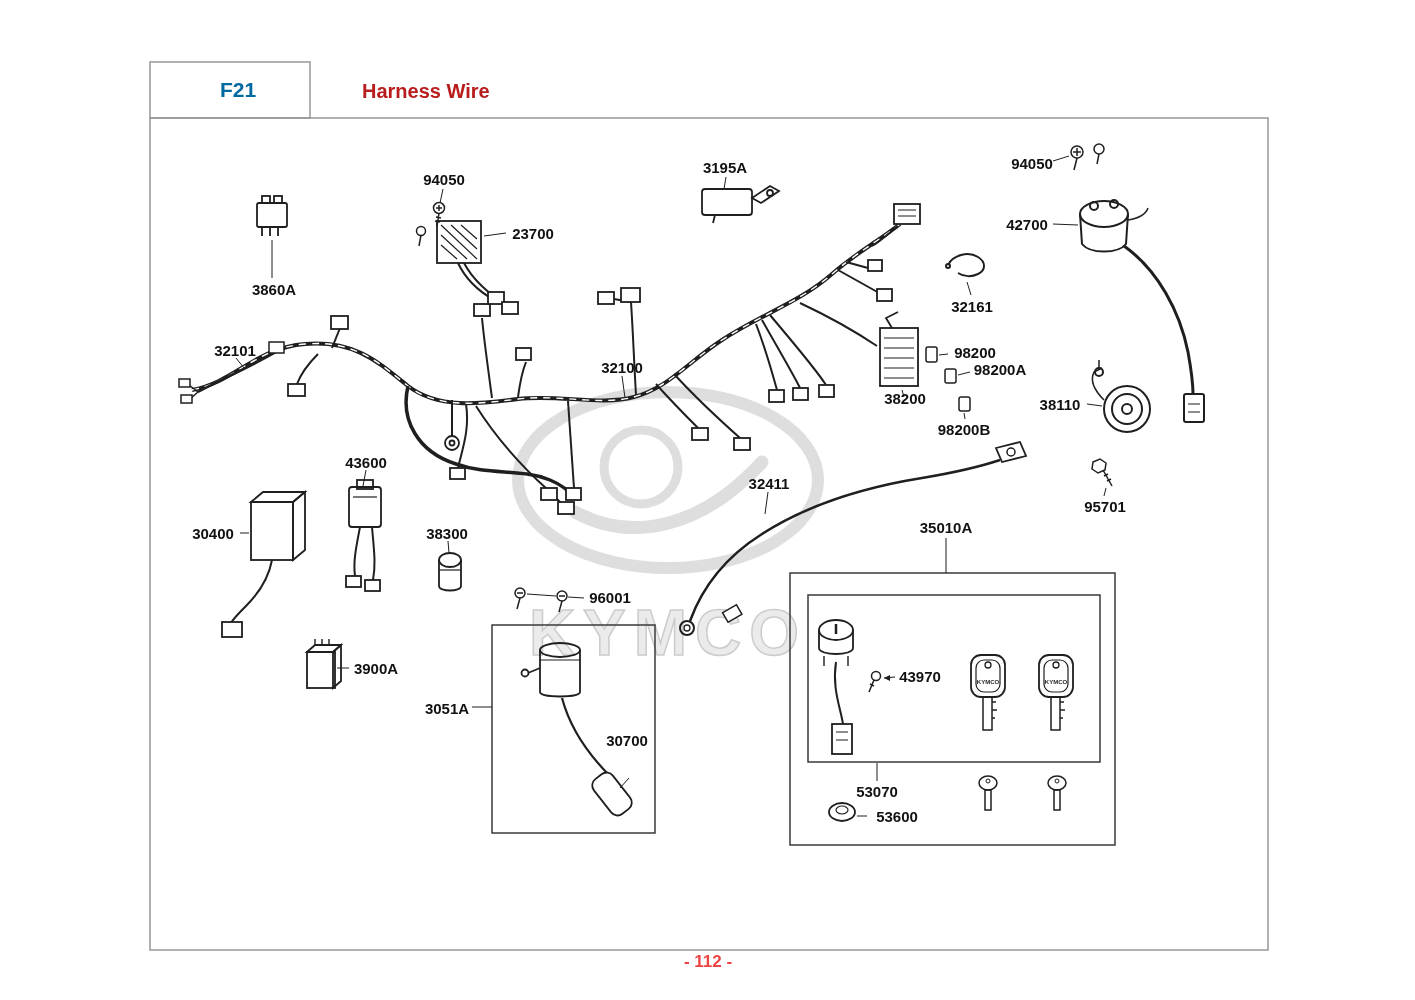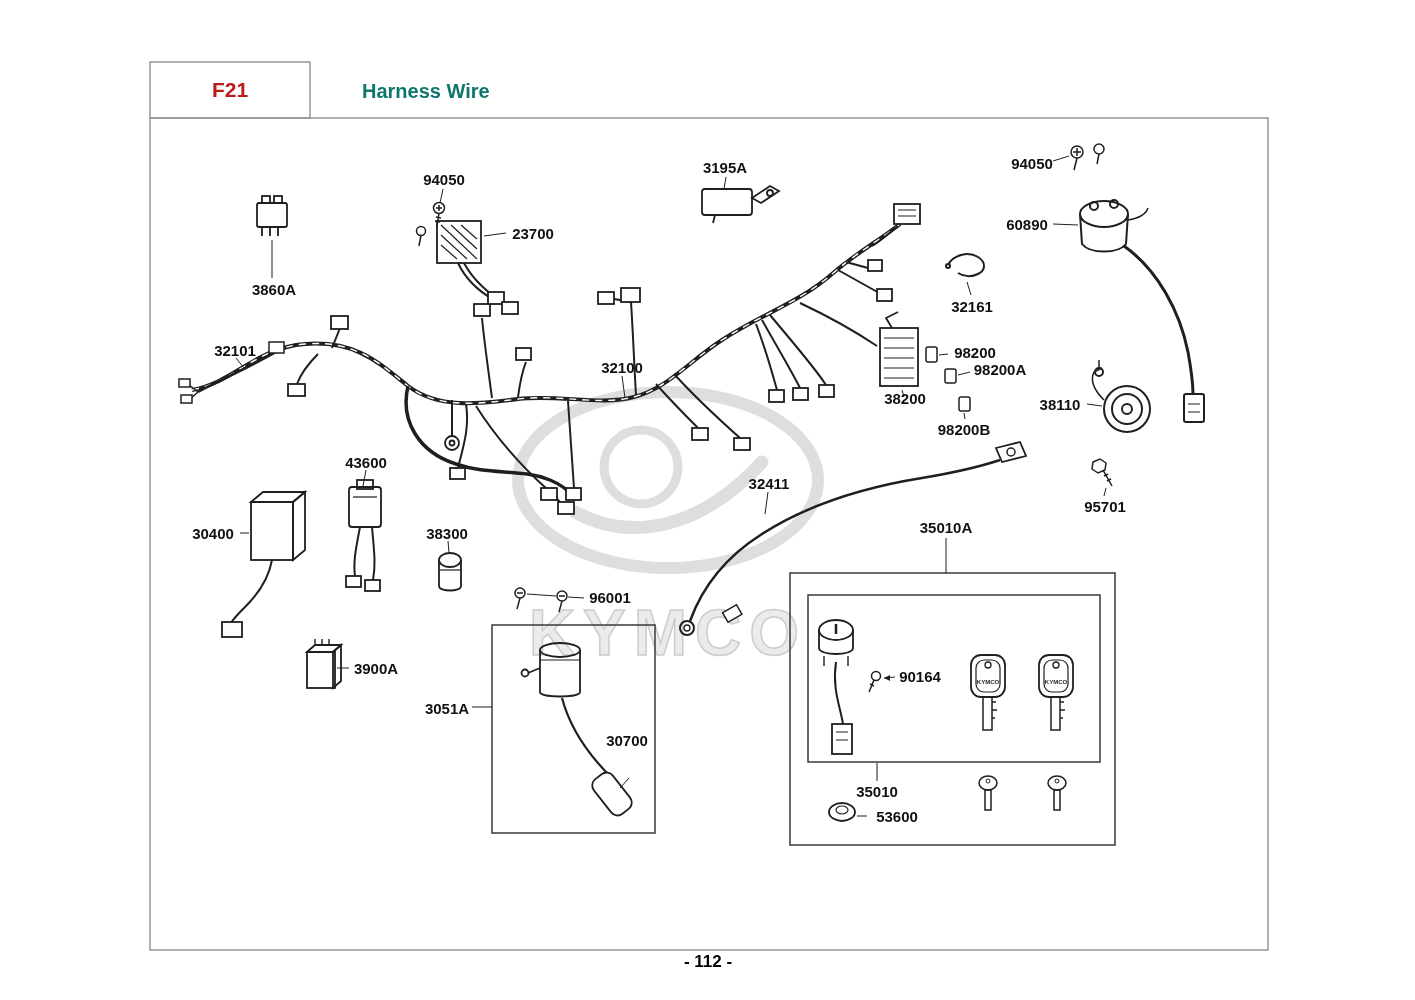--- a/index.html
+++ b/index.html
@@ -3,34 +3,34 @@
 <meta charset="utf-8">
 <style>
   html, body { margin: 0; padding: 0; background: #ffffff; }
   .page {
     position: relative; width: 1415px; height: 1000px;
     background: #ffffff; overflow: hidden;
     font-family: "Liberation Sans", sans-serif;
   }
   .page svg { position: absolute; left: 0; top: 0; }
   .hdr-code {
-    position: absolute; left: 230px; top: 78px; transform: translateX(-50%);
-    font-size: 21px; font-weight: bold; color: #b91c1c;
+    position: absolute; left: 238px; top: 78px; transform: translateX(-50%);
+    font-size: 21px; font-weight: bold; color: #0369a1;
   }
   .hdr-title {
     position: absolute; left: 362px; top: 80px;
-    font-size: 20px; font-weight: bold; color: #0f766e;
+    font-size: 20px; font-weight: bold; color: #b91c1c;
   }
   .plabel {
     position: absolute; transform: translateX(-50%);
     font-size: 15px; font-weight: bold; color: #111111; white-space: nowrap;
   }
   .pageno {
     position: absolute; left: 708px; top: 952px; transform: translateX(-50%);
-    font-size: 17px; font-weight: bold; color: #000000;
+    font-size: 17px; font-weight: bold; color: #ef4444;
   }
 </style>
 </head>
 <body>
 
 <div class="page">
 
   <svg width="1415" height="1000" viewBox="0 0 1415 1000">
 
     <g fill="none" stroke="#dedede">
@@ -323,40 +323,40 @@
     </g>
 
   </svg>
 
   <div class="hdr-code">F21</div>
   <div class="hdr-title">Harness Wire</div>
 
   <span class="plabel" style="left:444px;top:171px">94050</span>
   <span class="plabel" style="left:725px;top:159px">3195A</span>
   <span class="plabel" style="left:1032px;top:155px">94050</span>
-  <span class="plabel" style="left:1027px;top:216px">60890</span>
+  <span class="plabel" style="left:1027px;top:216px">42700</span>
   <span class="plabel" style="left:533px;top:225px">23700</span>
   <span class="plabel" style="left:274px;top:281px">3860A</span>
   <span class="plabel" style="left:972px;top:298px">32161</span>
   <span class="plabel" style="left:235px;top:342px">32101</span>
   <span class="plabel" style="left:622px;top:359px">32100</span>
   <span class="plabel" style="left:975px;top:344px">98200</span>
   <span class="plabel" style="left:1000px;top:361px">98200A</span>
   <span class="plabel" style="left:905px;top:390px">38200</span>
   <span class="plabel" style="left:964px;top:421px">98200B</span>
   <span class="plabel" style="left:1060px;top:396px">38110</span>
   <span class="plabel" style="left:366px;top:454px">43600</span>
   <span class="plabel" style="left:769px;top:475px">32411</span>
   <span class="plabel" style="left:1105px;top:498px">95701</span>
   <span class="plabel" style="left:213px;top:525px">30400</span>
   <span class="plabel" style="left:447px;top:525px">38300</span>
   <span class="plabel" style="left:946px;top:519px">35010A</span>
   <span class="plabel" style="left:610px;top:589px">96001</span>
   <span class="plabel" style="left:376px;top:660px">3900A</span>
-  <span class="plabel" style="left:920px;top:668px">90164</span>
+  <span class="plabel" style="left:920px;top:668px">43970</span>
   <span class="plabel" style="left:447px;top:700px">3051A</span>
   <span class="plabel" style="left:627px;top:732px">30700</span>
-  <span class="plabel" style="left:877px;top:783px">35010</span>
+  <span class="plabel" style="left:877px;top:783px">53070</span>
   <span class="plabel" style="left:897px;top:808px">53600</span>
 
   <div class="pageno">- 112 -</div>
 
 </div>
 
 </body></html>

